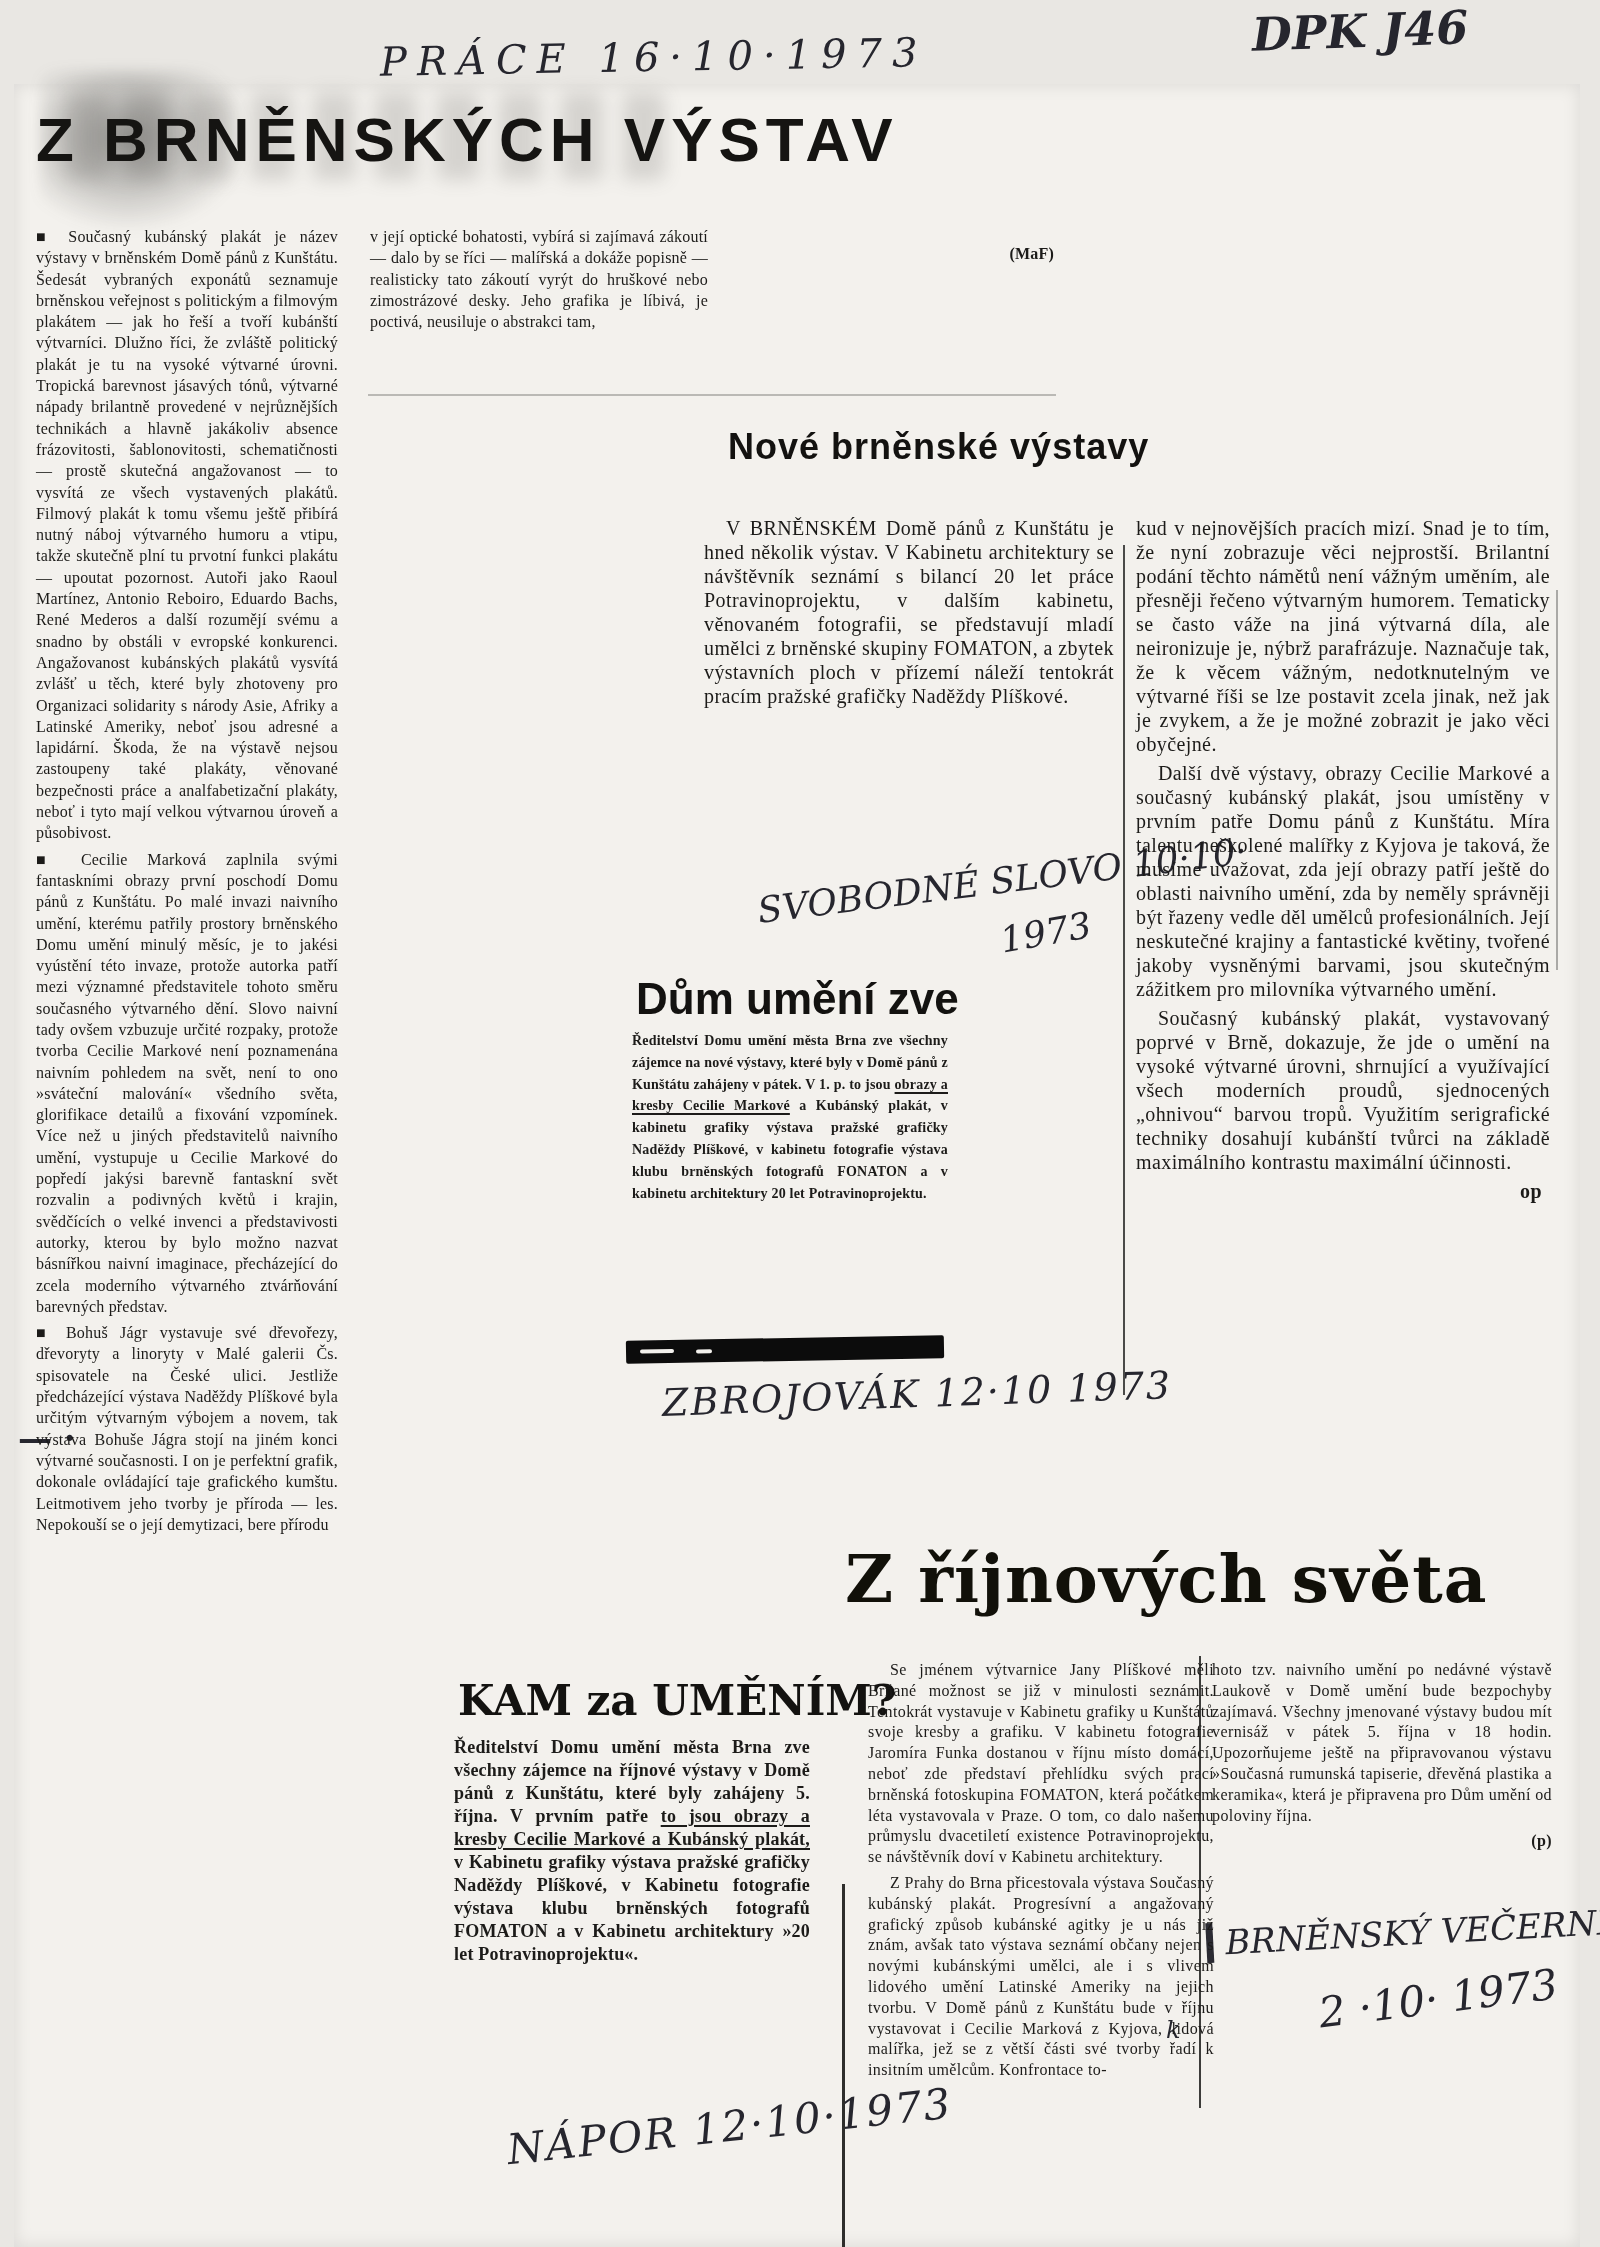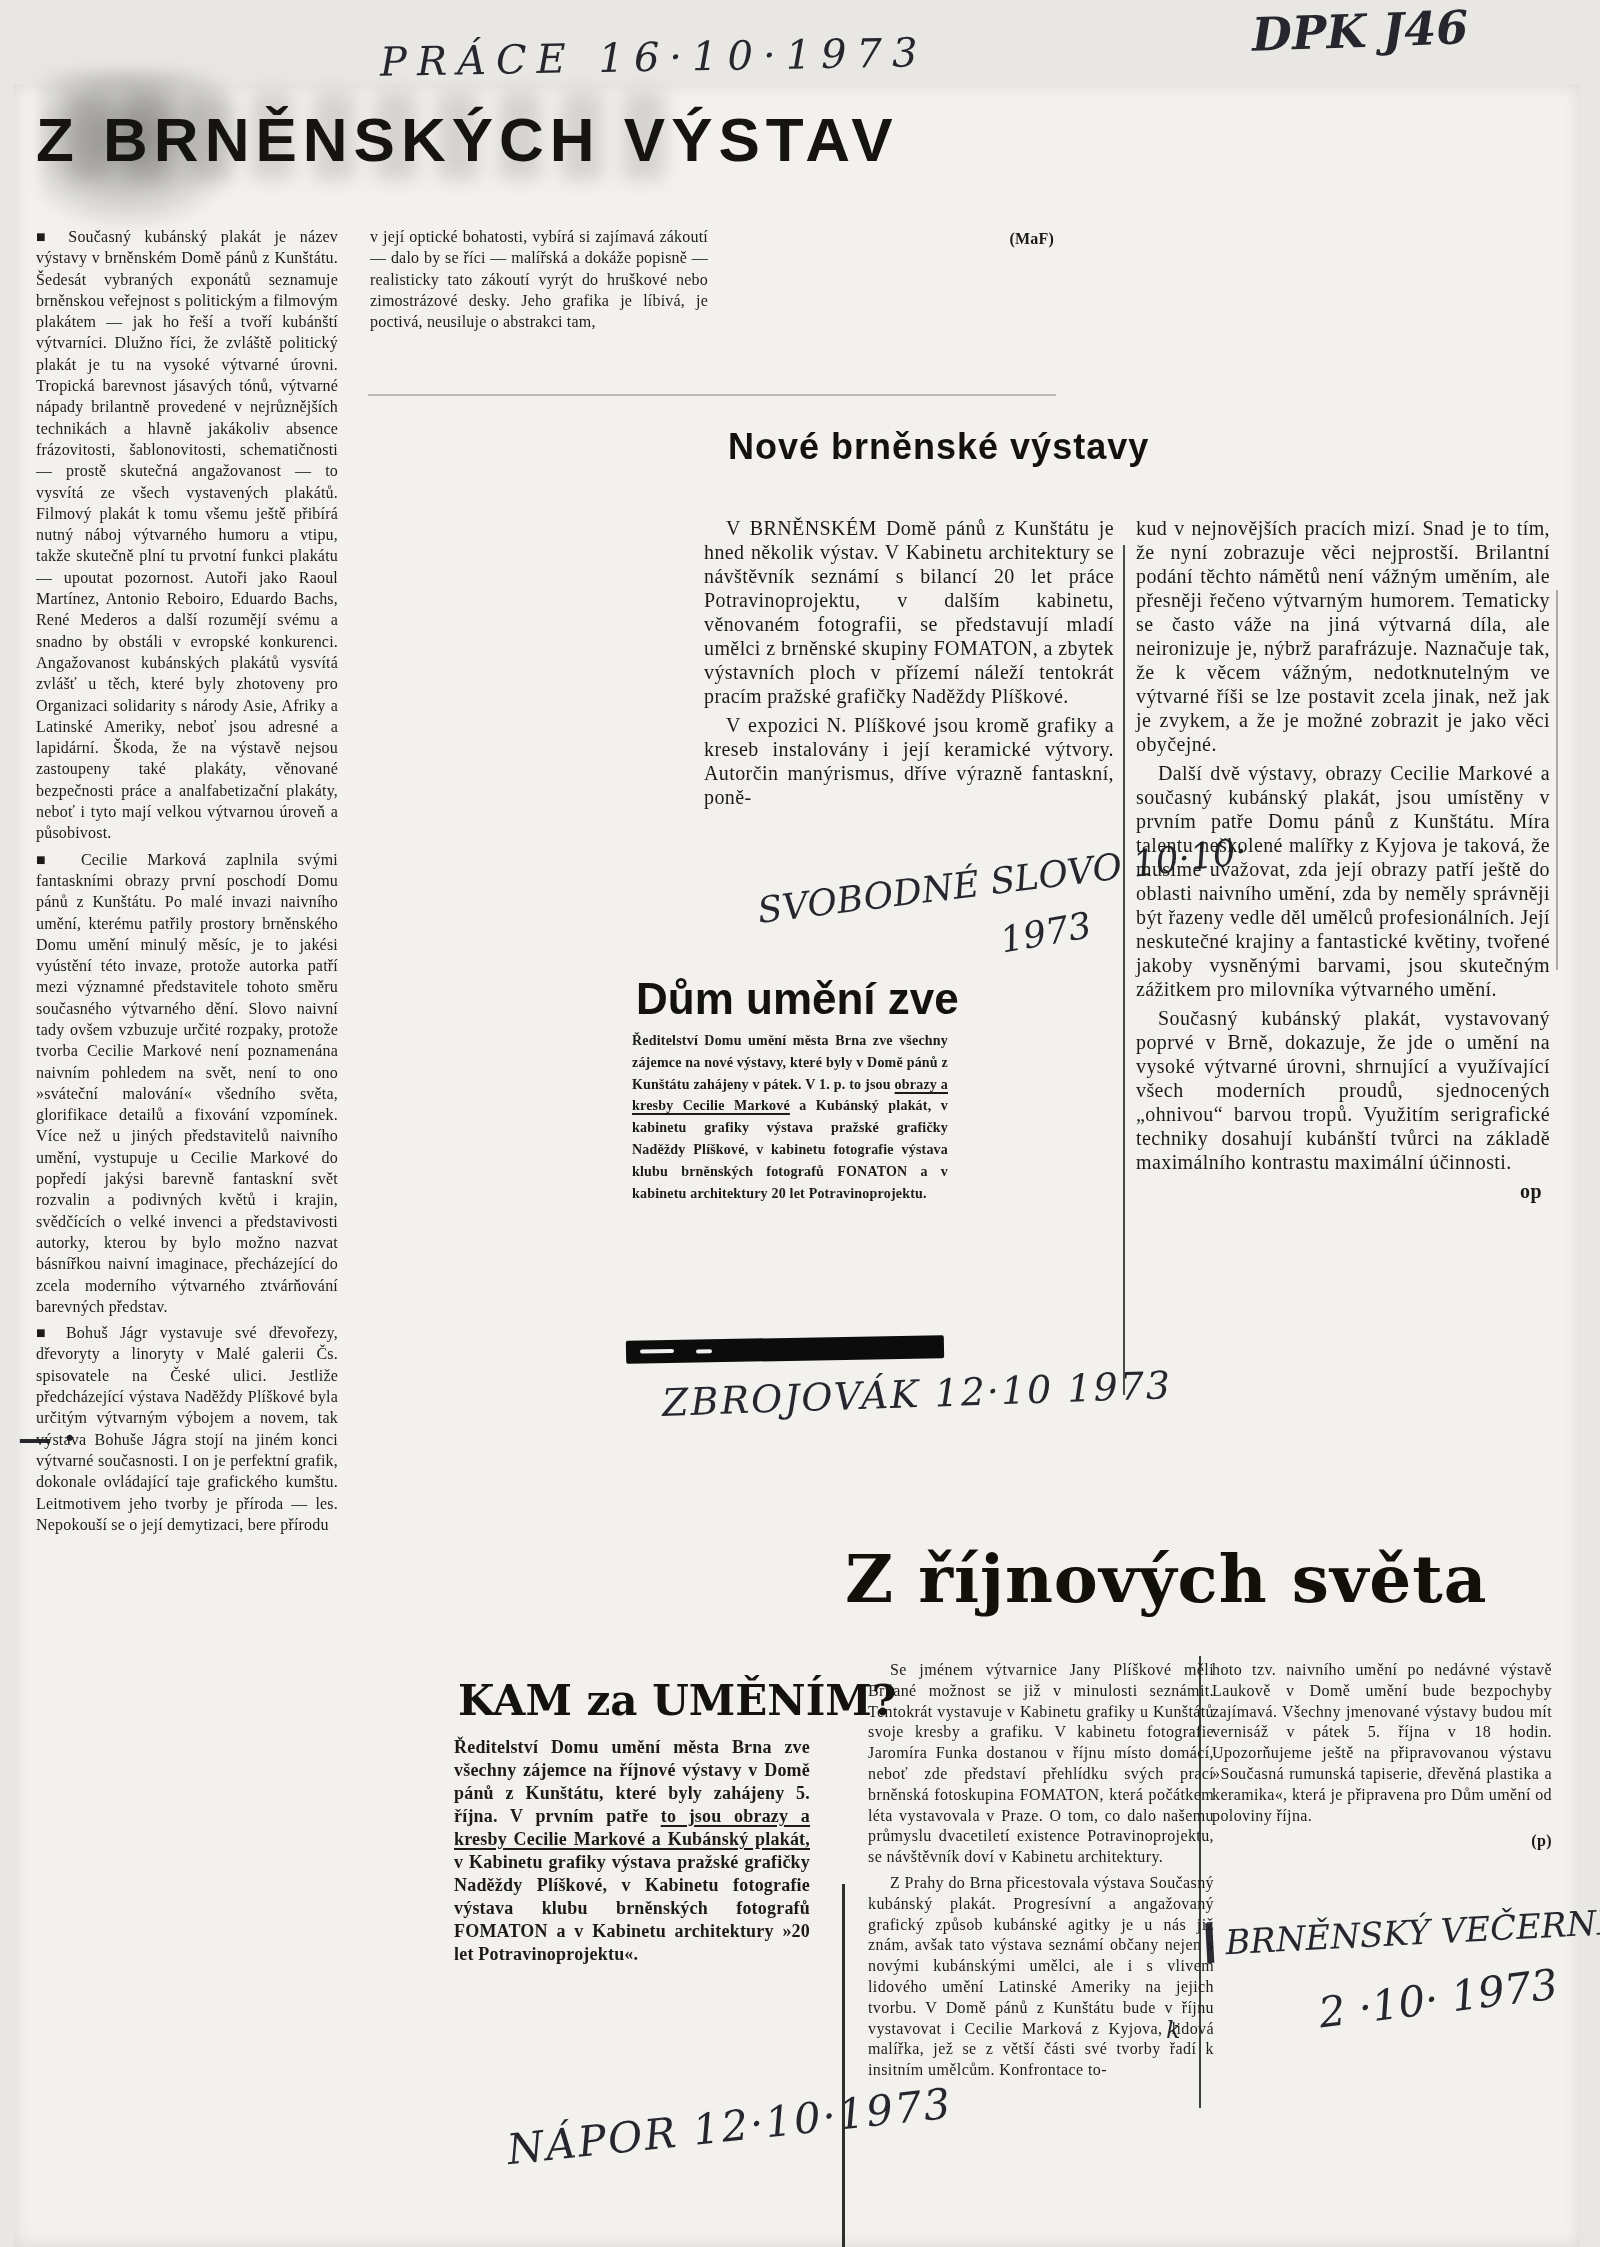--- a/index.html
+++ b/index.html
@@ -54,21 +54,21 @@
   .mdash  { left:18px;   top:1418px; font-size:34px; font-weight:bold; font-style:normal; }
   .mk     { left:1166px; top:2016px; font-size:24px; }
 
   
   .a1-title { left:36px; top:104px; font-family:"Liberation Sans", sans-serif;
               font-weight:bold; font-size:62px; letter-spacing:6px; color:#151412; }
   .a1-col1 { left:36px;  top:226px; width:302px; font-size:16px; line-height:21.3px; letter-spacing:.2px; }
   .a1-col2 { left:370px; top:226px; width:338px; font-size:16px; line-height:21.3px; letter-spacing:.2px; }
   .a1-col3 { left:718px; top:226px; width:336px; font-size:16px; line-height:21.3px; letter-spacing:.2px; }
   .a1-rule { left:368px; top:394px; width:688px; height:2px; background:#8a8a86; opacity:.55; }
-  .byline-maf { text-align:right; font-weight:bold; margin-top:2px; }
+  .byline-maf { text-align:right; font-weight:bold; margin-top:17px; }
 
   
   .a2-title { left:728px; top:426px; font-family:"Liberation Sans", sans-serif;
               font-weight:bold; font-size:36px; letter-spacing:1px; color:#131210; }
   .a2-col1 { left:704px;  top:516px; width:410px; font-size:20px; line-height:24px; letter-spacing:.4px; }
   .a2-col2 { left:1136px; top:516px; width:414px; font-size:20px; line-height:24px; letter-spacing:.4px; }
   .a2-rule { left:1123px; top:545px; width:2px; height:850px; background:#4a4a48; }
   .a2-edge { left:1556px; top:590px; width:2px; height:380px; background:#8a8a88; opacity:.7; }
   .byline-op { text-align:right; font-weight:bold; margin-top:2px; padding-right:8px; }
 
@@ -128,21 +128,20 @@
 </div>
 <div class="clip news a1-col3">
   <div class="byline-maf">(MaF)</div>
 </div>
 
 <h1 class="clip a2-title">Nové brněnské výstavy</h1>
 <div class="clip a2-rule"></div>
 <div class="clip a2-edge"></div>
 <div class="clip news a2-col1">
   <p class="ind">V BRNĚNSKÉM Domě pánů z Kunštátu je hned několik výstav. V Kabinetu architektury se návštěvník seznámí s bilancí 20 let práce Potravinoprojektu, v dalším kabinetu, věnovaném fotografii, se představují mladí umělci z brněnské skupiny FOMATON, a zbytek výstavních ploch v přízemí náleží tentokrát pracím pražské grafičky Naděždy Plíškové.</p>
-  <p class="ind">V expozici N. Plíškové jsou kromě grafiky a kreseb instalovány i její keramické výtvory. Autorčin manýrismus, dříve výrazně fantaskní, poně-</p>
 </div>
 <div class="clip news a2-col2">
   <p>kud v nejnovějších pracích mizí. Snad je to tím, že nyní zobrazuje věci nejprostší. Brilantní podání těchto námětů není vážným uměním, ale přesněji řečeno výtvarným humorem. Tematicky se často váže na jiná výtvarná díla, ale neironizuje je, nýbrž parafrázuje. Naznačuje tak, že k věcem vážným, nedotknutelným ve výtvarné říši se lze postavit zcela jinak, než jak je zvykem, a že je možné zobrazit je jako věci obyčejné.</p>
   <p class="ind">Další dvě výstavy, obrazy Cecilie Markové a současný kubánský plakát, jsou umístěny v prvním patře Domu pánů z Kunštátu. Míra talentu neškolené malířky z Kyjova je taková, že musíme uvažovat, zda její obrazy patří ještě do oblasti naivního umění, zda by neměly správněji být řazeny vedle děl umělců profesionálních. Její neskutečné krajiny a fantastické květiny, tvořené jakoby vysněnými barvami, jsou skutečným zážitkem pro milovníka výtvarného umění.</p>
   <p class="ind">Současný kubánský plakát, vystavovaný poprvé v Brně, dokazuje, že jde o umění na vysoké výtvarné úrovni, shrnující a využívající všech moderních proudů, sjednocených „ohnivou“ barvou tropů. Využitím serigrafické techniky dosahují kubánští tvůrci na základě maximálního kontrastu maximální účinnosti.</p>
   <div class="byline-op">op</div>
 </div>
 
 <h2 class="clip a3-title">Dům umění zve</h2>
 <div class="clip news a3-body">

